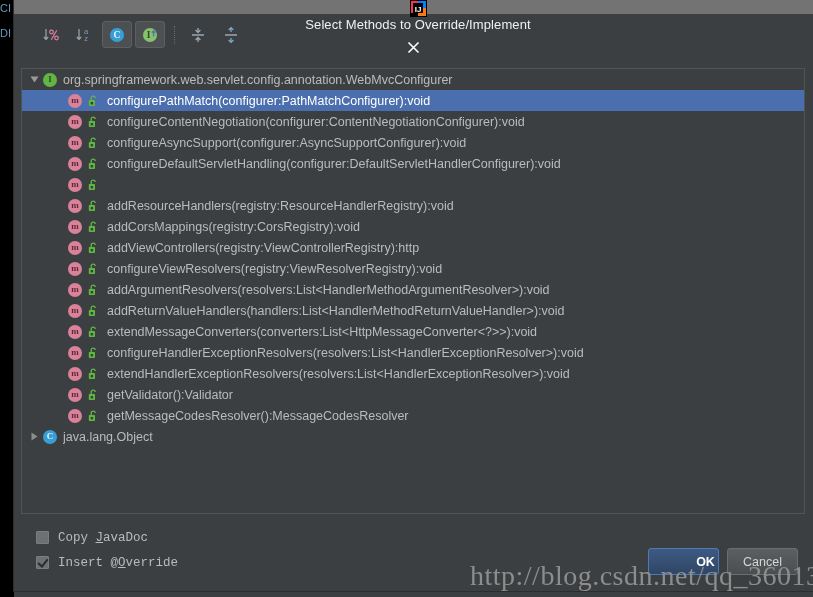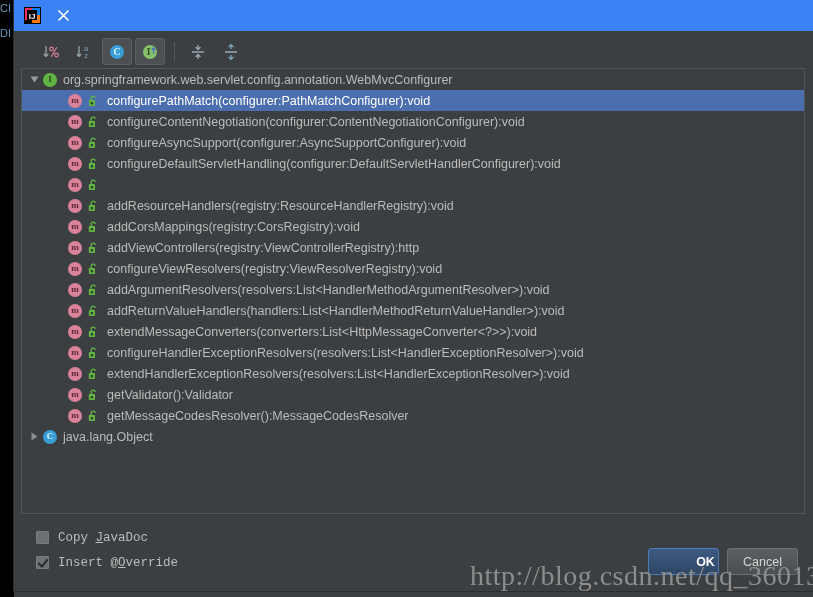--- a/index.html
+++ b/index.html
@@ -46,24 +46,25 @@
     top: 0;
     width: 799px;
     height: 591px;
     background: #3c3f41;
     box-shadow: 0 0 0 1px #2d2d2d;
   }
 
   
   #titlebar {
     position: relative;
-    height: 31px;
-    background: #3b82f6;
-    display: flex;
-    align-items: center;
+    height: 14px;
+    background: #737373;
+    display: flex;
+    align-items: center;
+    flex-direction: column;
   }
   #app-icon {
     width: 17px; height: 17px;
     margin-left: 10px;
     position: relative;
     flex: 0 0 auto;
   }
   #title-text {
     margin-left: 9px;
     color: #f0f0f0;
@@ -271,20 +272,21 @@
       <svg width="17" height="17" viewBox="0 0 17 17">
         <rect x="0" y="0" width="17" height="17" fill="#000000"></rect>
         <path d="M1 1 L9 1 L9 6 L1 6 Z" fill="#fe315d"></path>
         <path d="M8 1 L16 1 L16 9 L8 9 Z" fill="#087cfa"></path>
         <path d="M1 5 L8 5 L8 13 L1 13 Z" fill="#fe315d"></path>
         <path d="M8 8 L16 8 L16 16 L8 16 Z" fill="#f97a12"></path>
         <rect x="3" y="3" width="10" height="10" fill="#000000"></rect>
         <text x="8" y="11.5" font-family="Liberation Sans, sans-serif" font-size="8" font-weight="bold" fill="#ffffff" text-anchor="middle">IJ</text>
       </svg>
     </div>
+    <div id="title-text">Select Methods to Override/Implement</div>
     <div id="close-button">
       <svg width="13" height="13" viewBox="0 0 13 13">
         <path d="M1.5 1.5 L11.5 11.5 M11.5 1.5 L1.5 11.5" stroke="#ffffff" stroke-width="1.6" fill="none"></path>
       </svg>
     </div>
   </div>
 
   <div id="toolbar">
 
     <div class="tb-btn">

